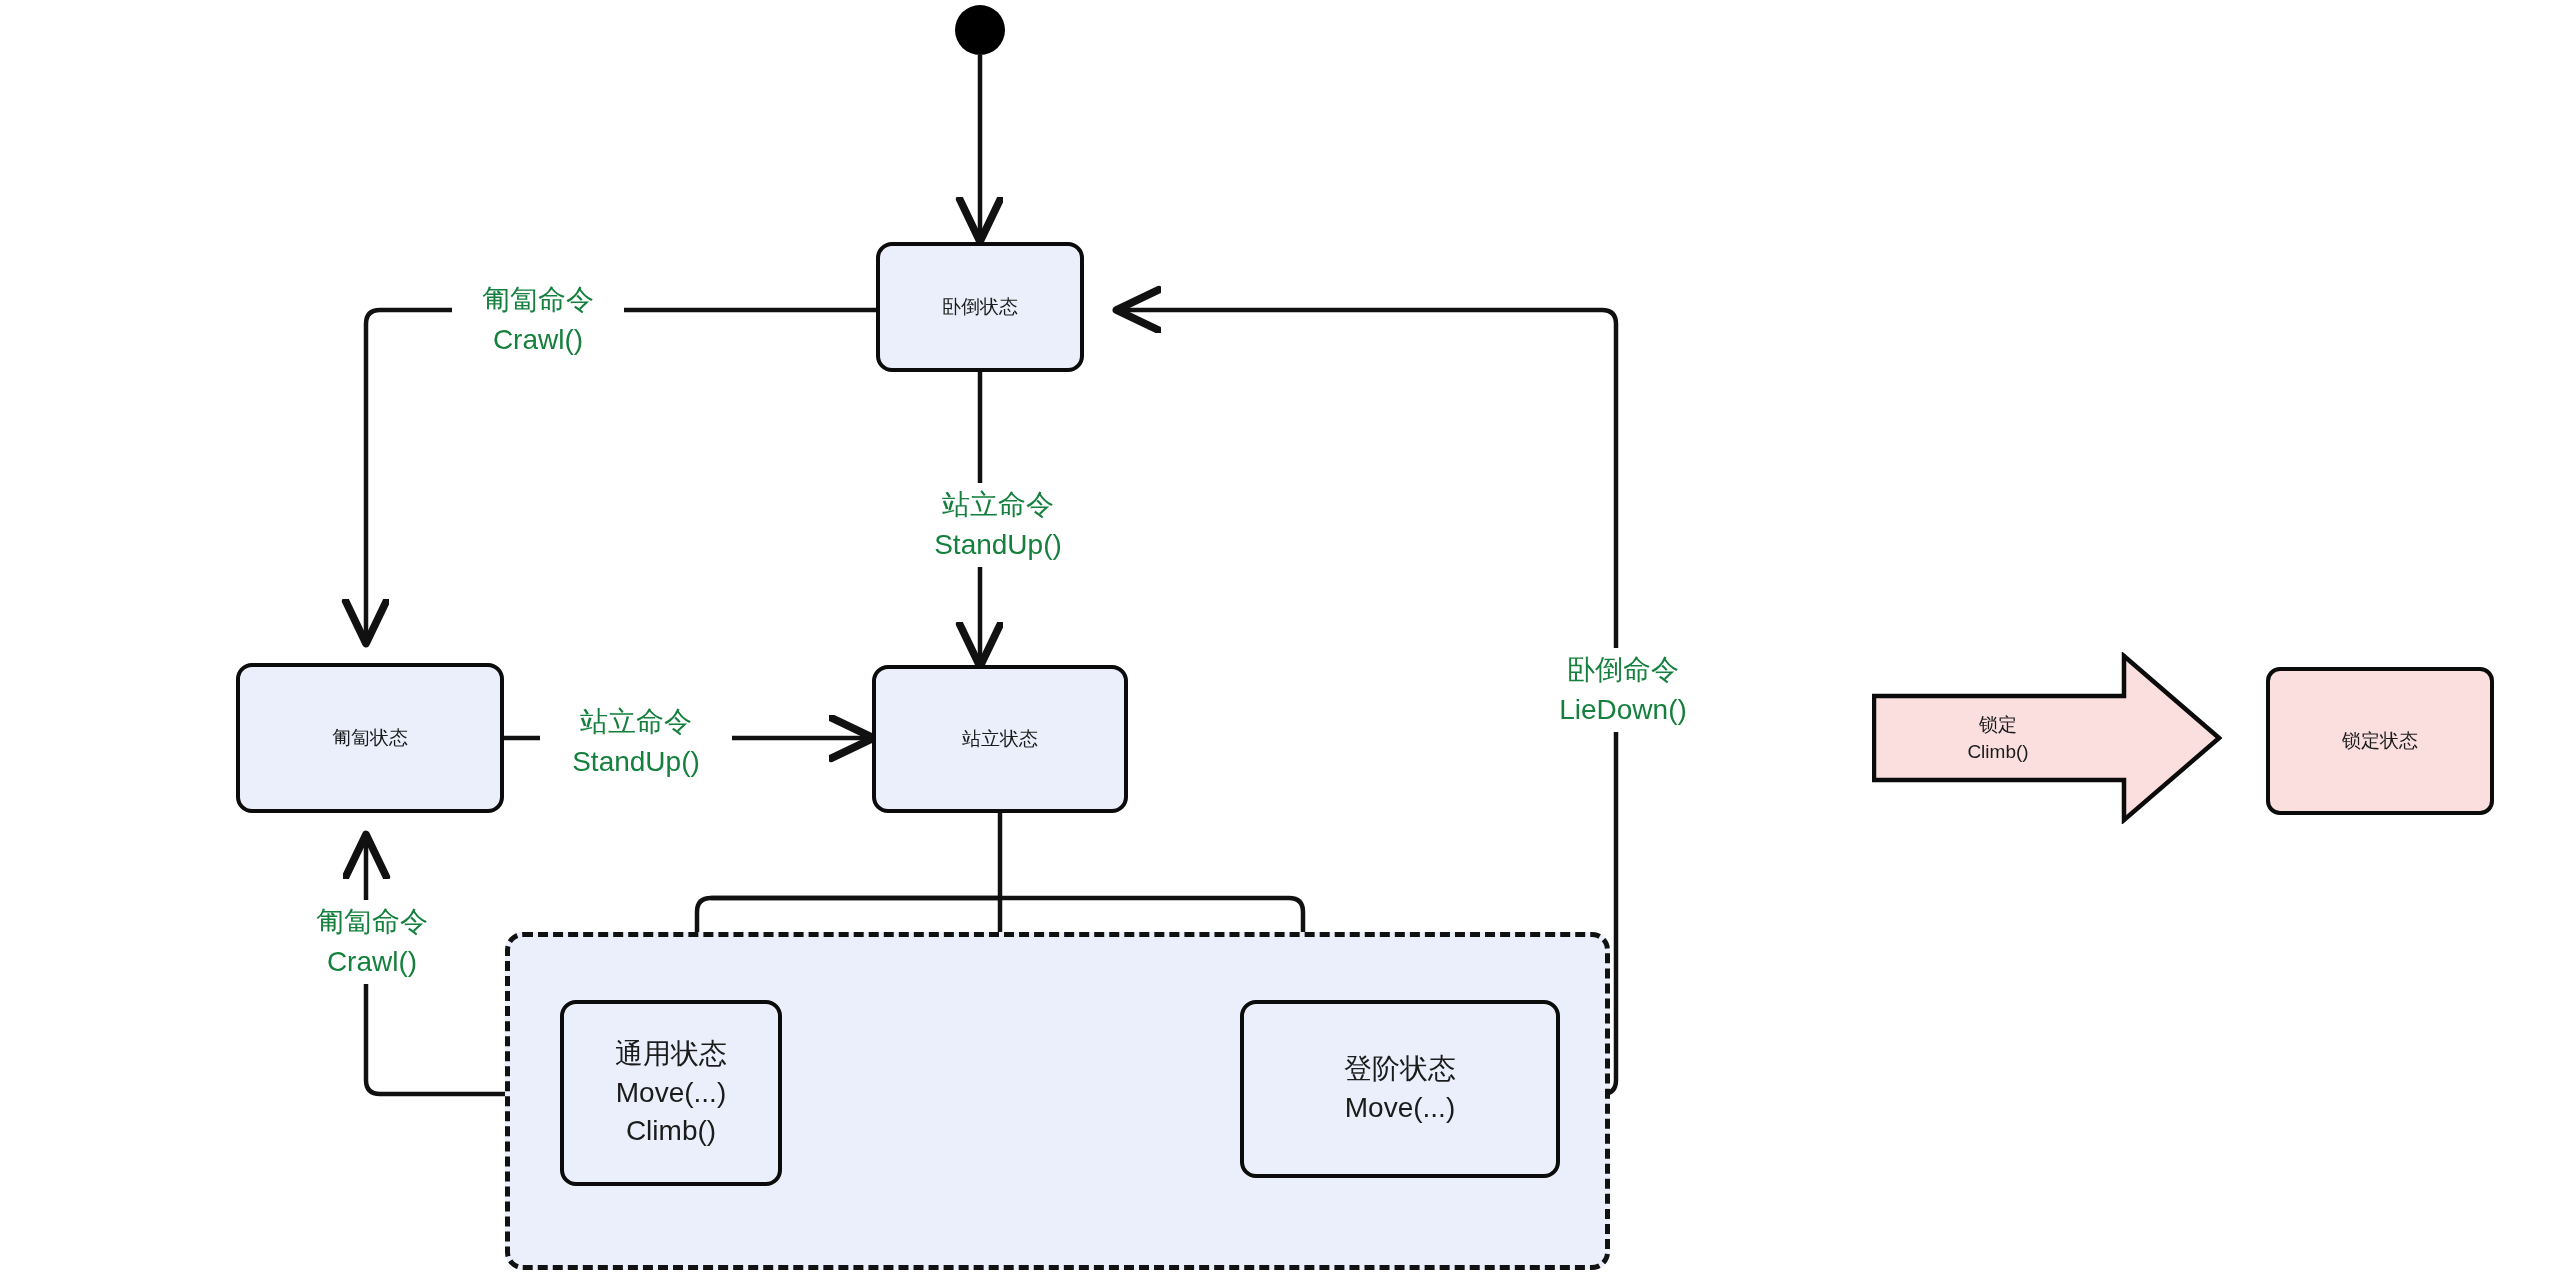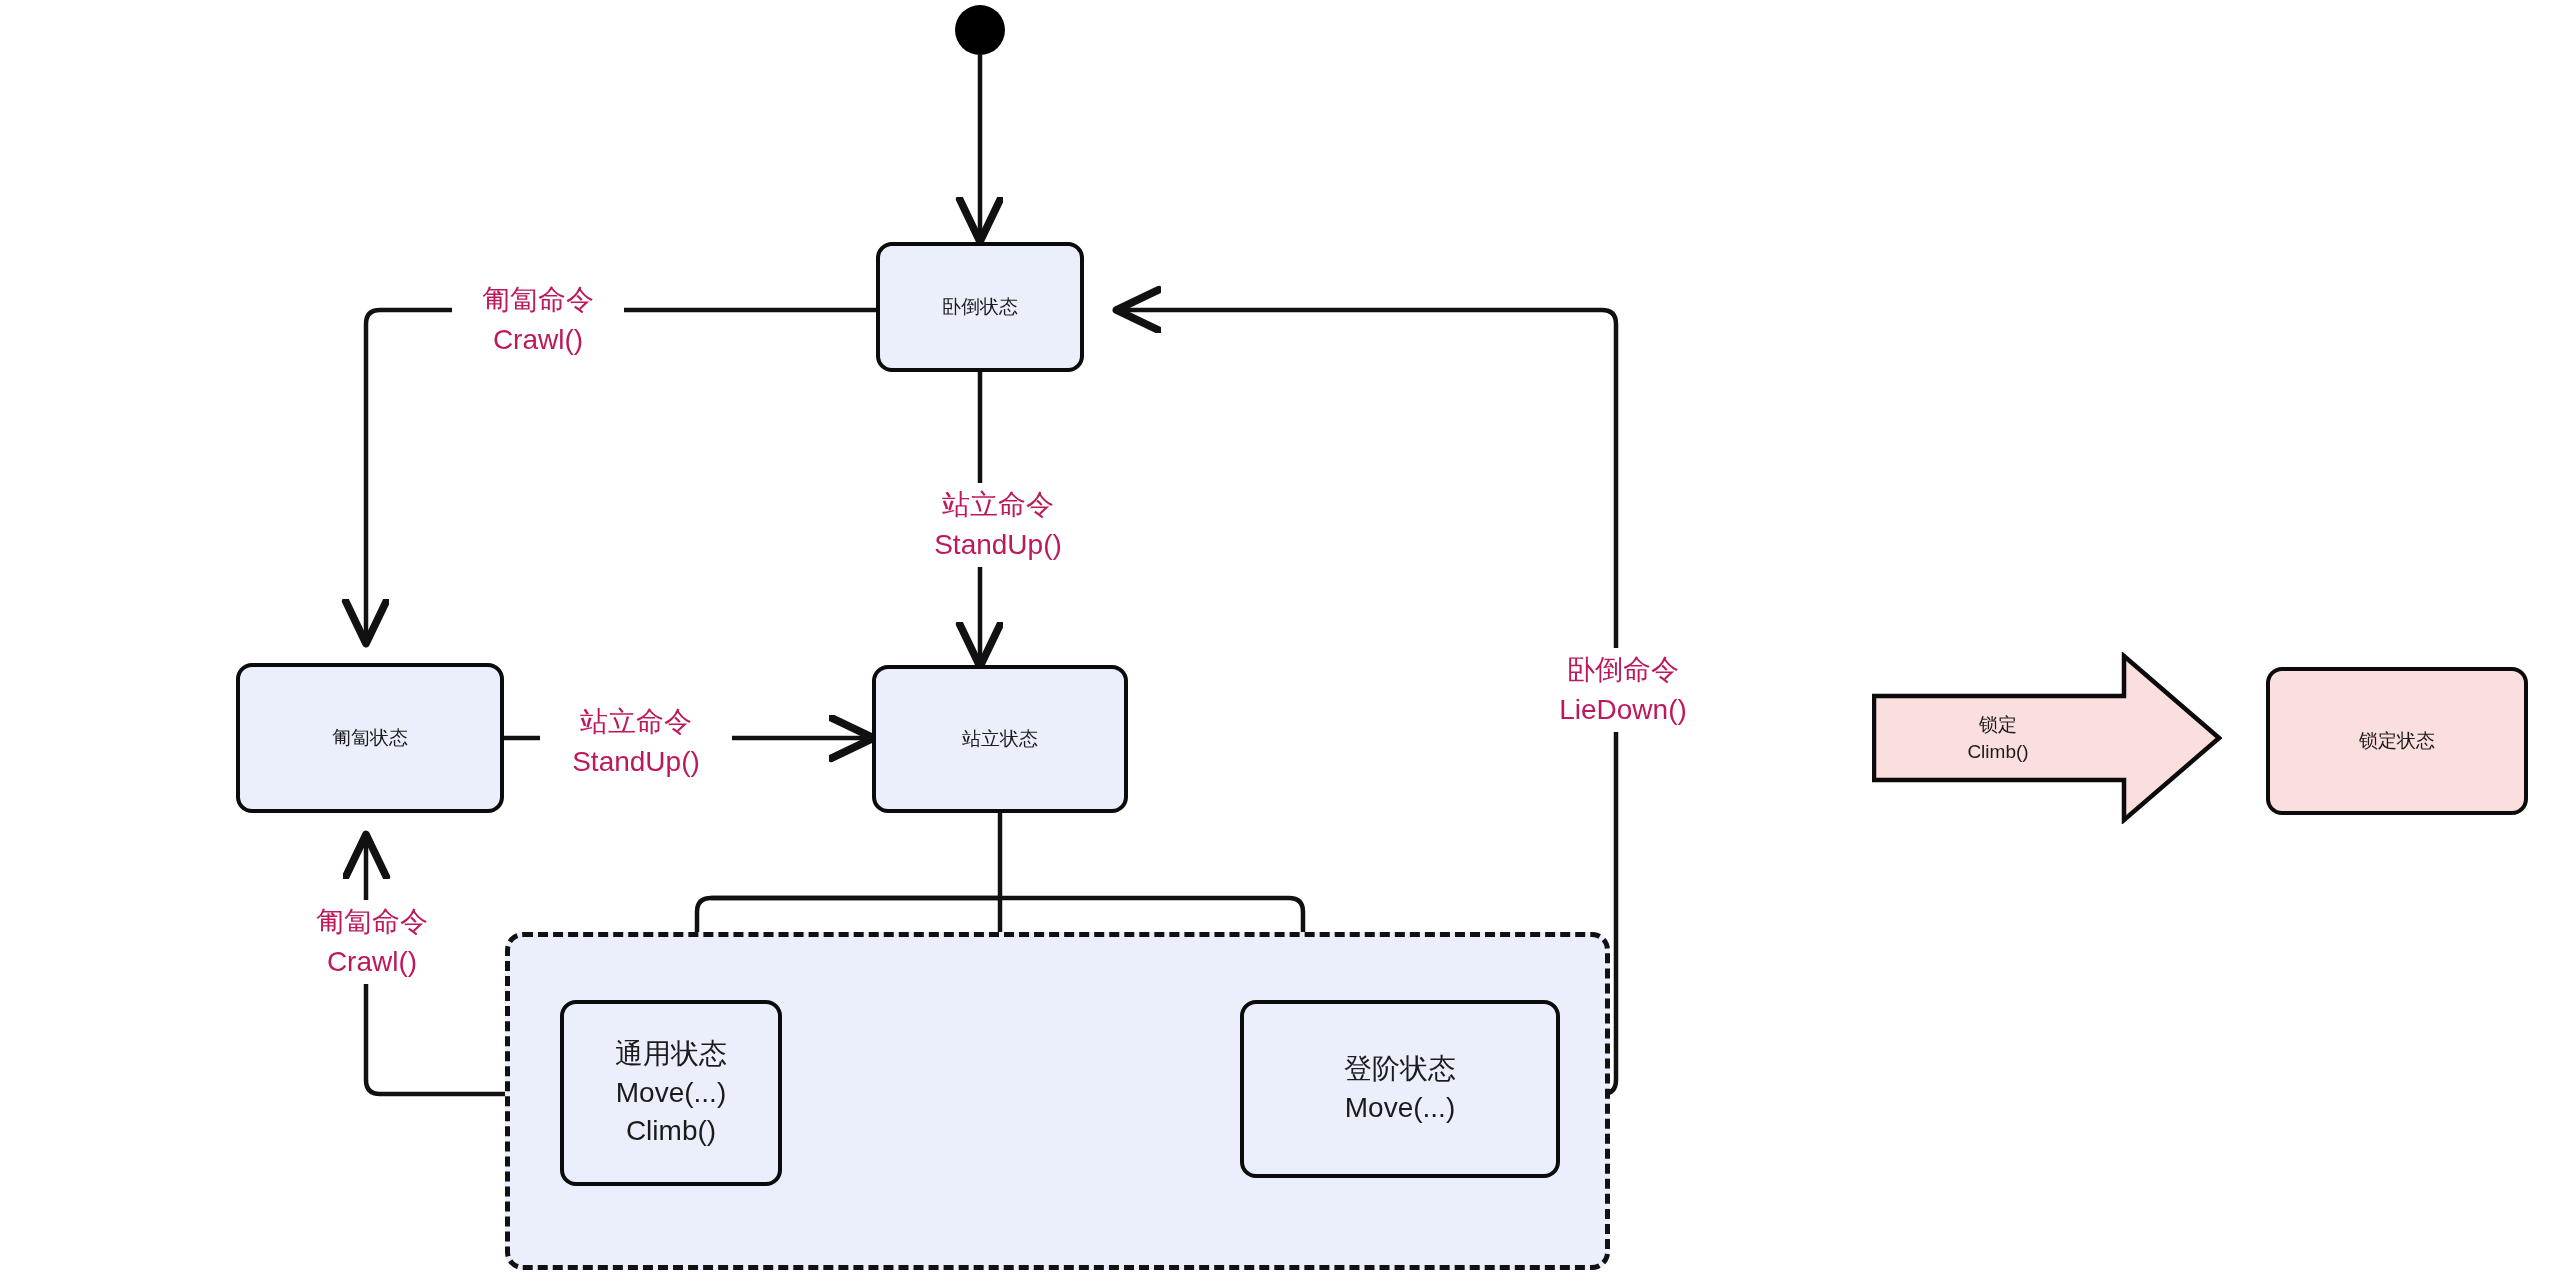--- a/index.html
+++ b/index.html
@@ -67,21 +67,21 @@
   .start-node {
     position: absolute;
     border-radius: 50%;
     background: #000000;
     z-index: 4;
   }
 
   
   .edge-label {
     position: absolute;
-    color: #be185d;
+    color: #15803d;
     text-align: center;
     line-height: 1.42;
     white-space: nowrap;
     background: #ffffff;
     padding: 2px 6px;
     z-index: 5;
   }
   .edge-label .ln { display: block; }
 
   
@@ -161,21 +161,21 @@
     <span class="ln">Move(...)</span>
     <span class="ln">Climb()</span>
   </div>
 
 
   <div class="node fs-28" style="left:1240px; top:1000px; width:320px; height:178px;">
     <span class="ln">登阶状态</span>
     <span class="ln">Move(...)</span>
   </div>
 
-  <div class="node pink fs-29" style="left:2266px; top:667px; width:262px; height:148px;">
+  <div class="node pink fs-29" style="left:2266px; top:667px; width:228px; height:148px;border-radius:14px;">
     <span class="ln">锁定状态</span>
   </div>
 
   <div class="block-arrow" style="left:1872px; top:652px; width:350px; height:172px;">
     <svg width="350" height="172" viewBox="0 0 350 172">
       <polygon points="2,44 252,44 252,4 347,86 252,168 252,128 2,128" fill="#fbdfdf" stroke="#0b0b0b" stroke-width="4.5" stroke-linejoin="miter"></polygon>
     </svg>
     <div class="ba-text fs-29" style="top:48px;margin-top:12px;">
       <span class="ln">锁定</span>
       <span class="ln">Climb()</span>

